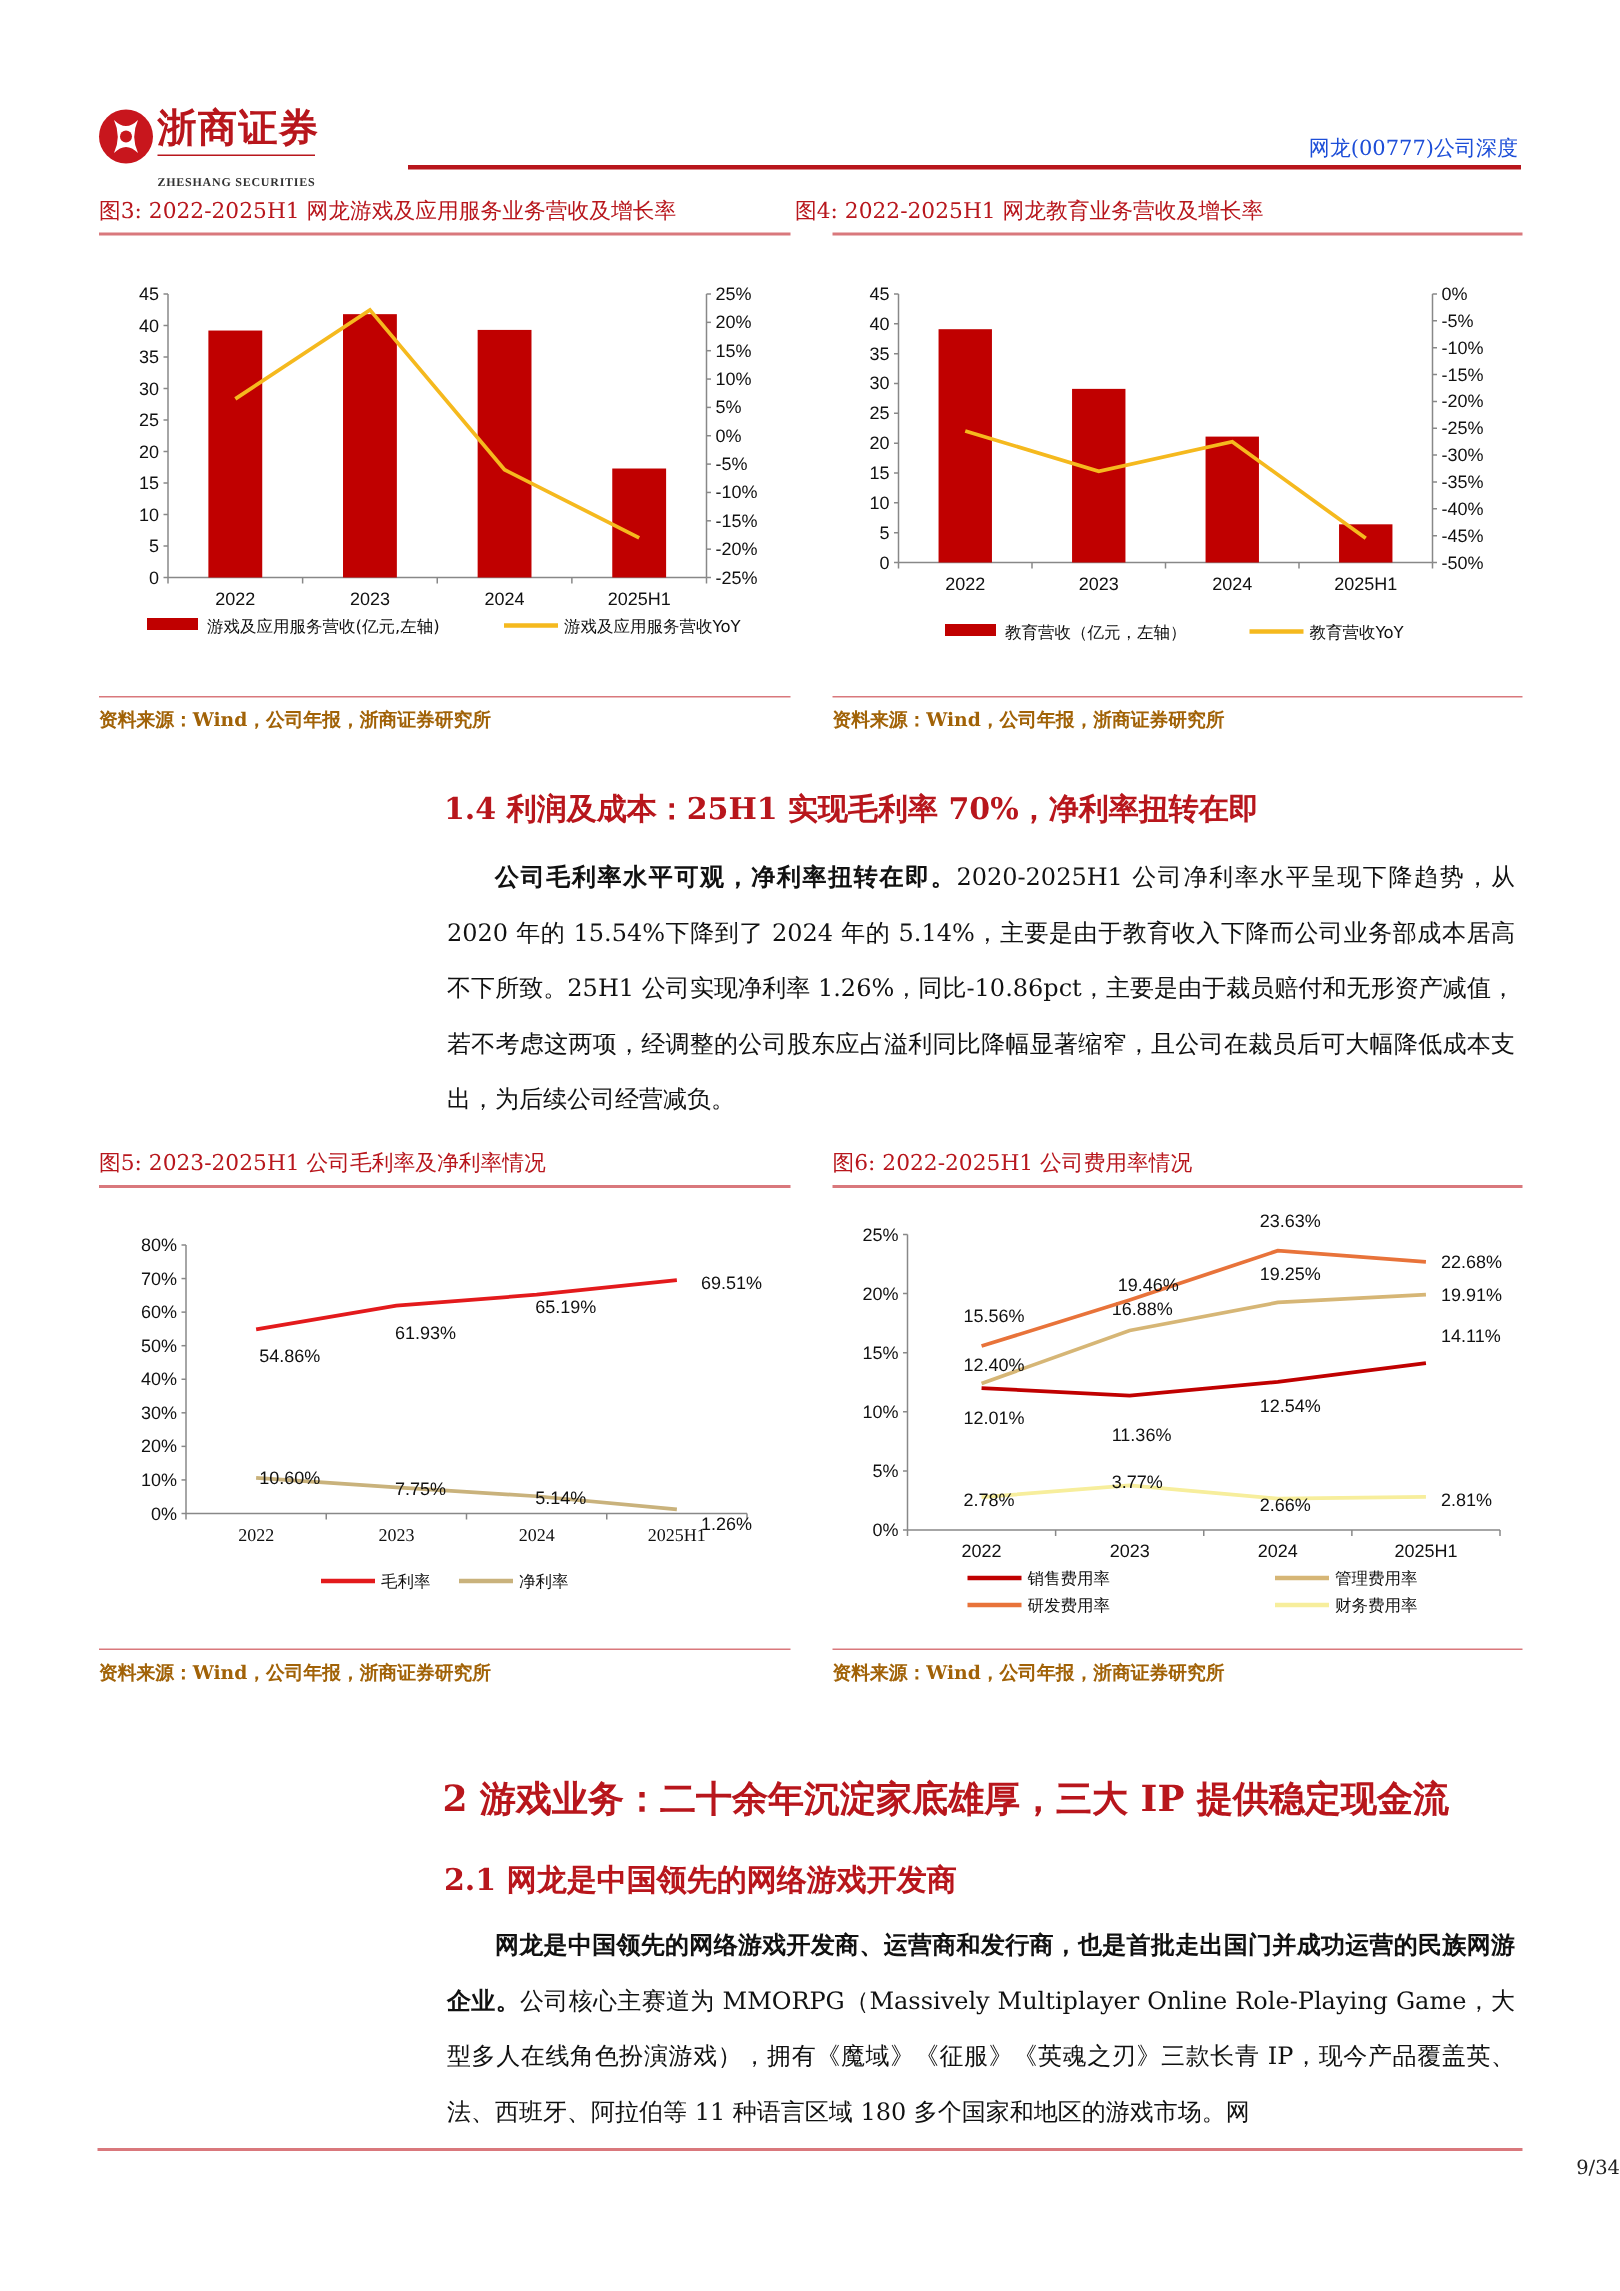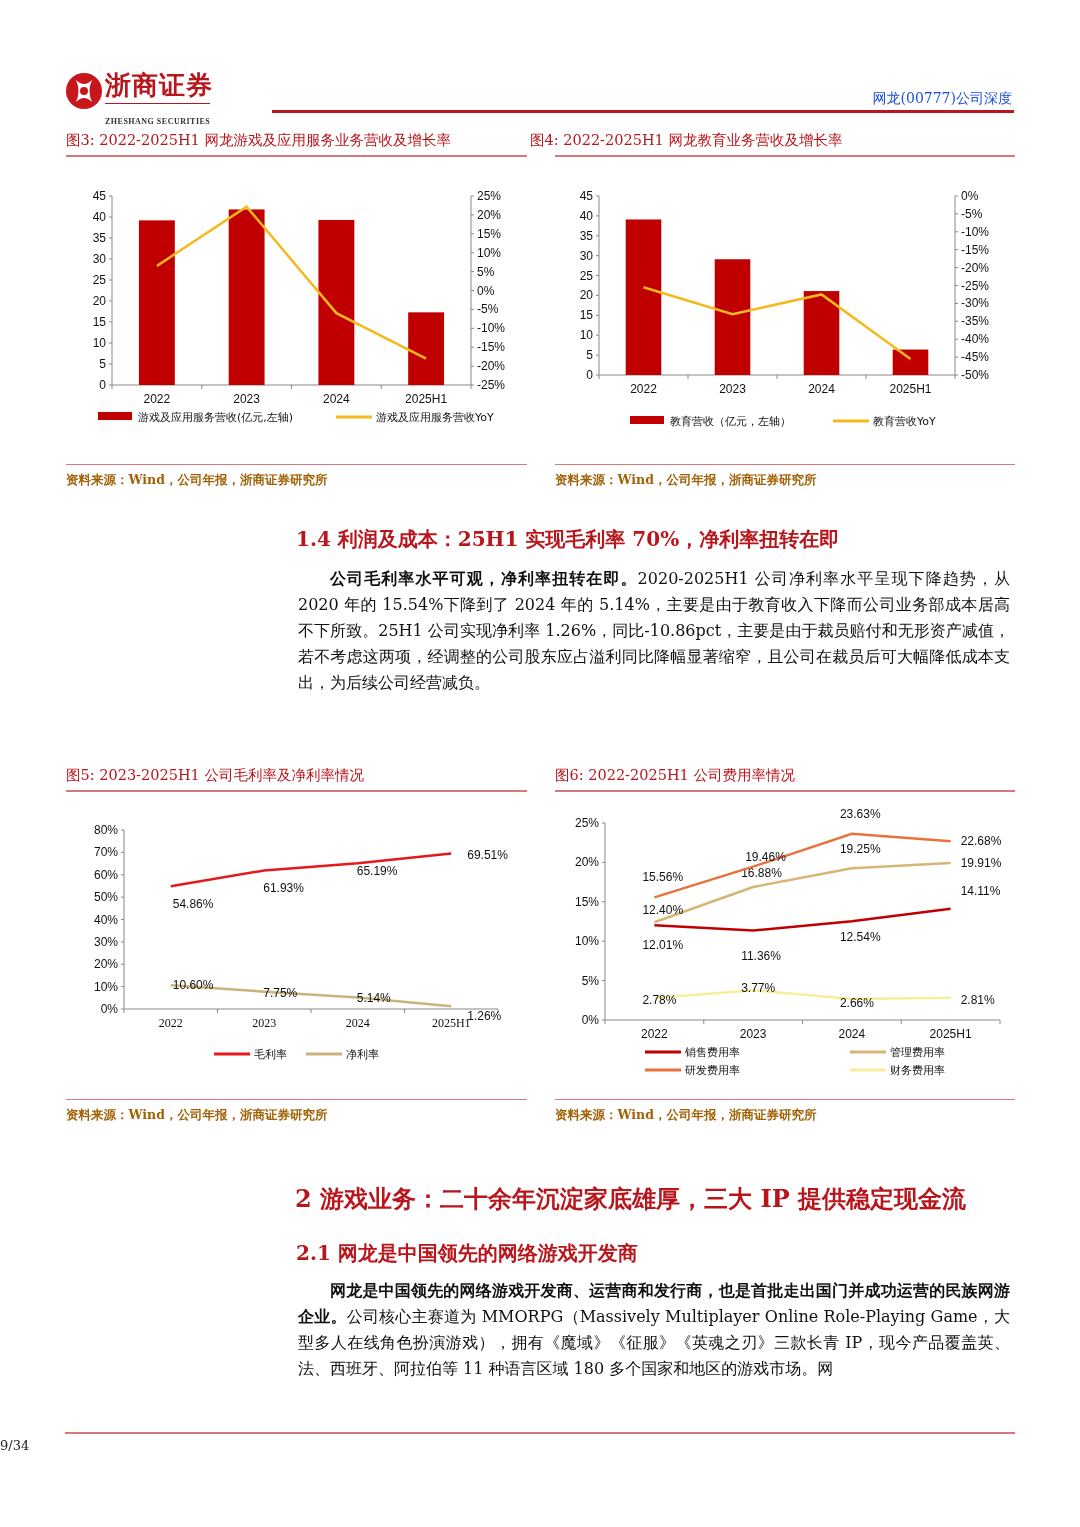--- a/index.html
+++ b/index.html
@@ -10,24 +10,24 @@
   .logo { position: absolute; left: 65px; top: 68px; width: 170px; height: 50px; }
   .logo-text { position: absolute; left: 40px; top: 0; font-family: Liberation Sans, sans-serif; font-weight: bold; font-size: 26px; color: #b8161c; letter-spacing: 1px; }
   .logo-sub { position: absolute; left: 40px; top: 35px; font-size: 8px; font-family: "Liberation Serif", serif; font-weight: bold; color: #333; letter-spacing: 0.5px; border-top: 1px solid #b8161c; padding-top: 13px; }
   .doc-label { position: absolute; right: 68px; top: 90px; font-size: 14px; color: #1d4ed8; }
   .fig-title { position: absolute; font-size: 14.5px; color: #b8161c; font-family: "DejaVu Serif", serif; }
   .fig-rule { position: absolute; height: 2px; background: #d9787c; }
   .fig-rule-bottom { position: absolute; height: 1px; background: #d9787c; }
   .source { position: absolute; font-size: 12.5px; color: #a16207; font-weight: bold; }
   .h2 { position: absolute; font-size: 20px; font-weight: bold; color: #b8161c; }
   .h1 { position: absolute; font-size: 24px; font-weight: bold; color: #b8161c; }
-  .para { position: absolute; left: 298px; width: 712px; font-size: 16px; line-height: 26px; color: #111; text-align: justify; text-indent: 2em; }
+  .para { position: absolute; left: 298px; width: 712px; font-size: 16px; line-height: 37px; color: #111; text-align: justify; text-indent: 2em; }
   .para b { font-weight: bold; }
   .footer-line { position: absolute; left: 65px; top: 1432px; width: 950px; height: 2px; background: #d9787c; }
-  .page-num { position: absolute; left: 0; width: 1080px; top: 1438px; text-align: left; font-size: 13px; color: #222; }
+  .page-num { position: absolute; left: 0; width: 1080px; top: 1438px; text-align: right; font-size: 13px; color: #222; }
   svg text { font-family: "Liberation Sans", sans-serif; }
   .legend-text { font-family: "DejaVu Sans", sans-serif; }
 </style>
 </head>
 <body>
 
 <div class="logo">
   <svg class="abs" style="left:0;top:4px" width="38" height="38" viewBox="0 0 38 38">
     <circle cx="19" cy="19" r="18" fill="#c8161d"></circle>
     <path d="M11 8 Q19 16 27 8 Q22 19 27 30 Q19 22 11 30 Q16 19 11 8 Z" fill="#fff"></path>

